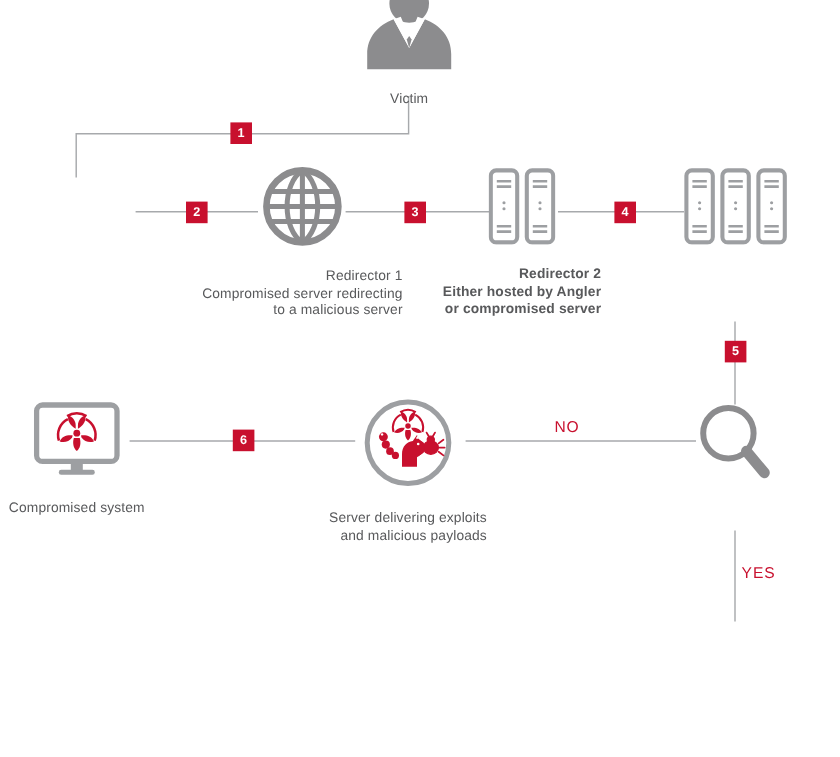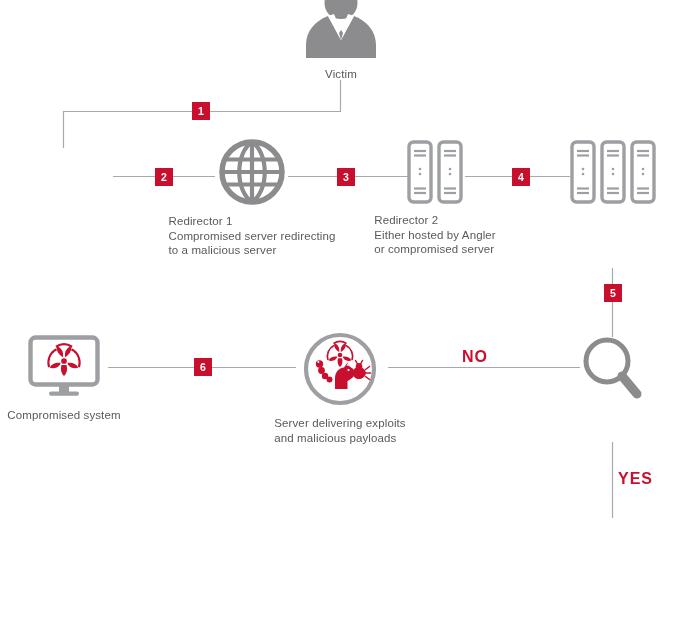--- a/index.html
+++ b/index.html
@@ -42,22 +42,22 @@
     display: flex;
     flex-direction: column;
     align-items: center;
   }
   .node .icon-wrap {
     display: flex;
     align-items: center;
     justify-content: center;
   }
   .node .caption {
-    margin-top: 9px;
-    text-align: left;
+    margin-top: 18px;
+    text-align: right;
     font-size: 11.5px;
     line-height: 14.5px;
     color: #58595b;
     white-space: pre-line;
     letter-spacing: .01em;
   }
 
   
   .badge {
     position: absolute;
@@ -69,22 +69,22 @@
     font-weight: bold;
     line-height: 18px;
     text-align: center;
     letter-spacing: .02em;
   }
 
   
   .branch-label {
     position: absolute;
     color: #c8102e;
-    font-size: 16px;
-    font-weight: bold;
+    font-size: 13px;
+    font-weight: normal;
     letter-spacing: .06em;
   }
 </style>
 </head>
 <body>
 
 <div id="diagram-canvas">
 
   <svg class="lines" viewBox="0 0 700 631" xmlns="http://www.w3.org/2000/svg">
     <g stroke="#a7a9ac" stroke-width="1.2" fill="none">
@@ -139,21 +139,21 @@
           <path d="M33 3 C16 14 16 52 33 63" stroke-width="4.2"></path>
           <path d="M33 3 C50 14 50 52 33 63" stroke-width="4.2"></path>
         </g>
       </svg>
     </div>
     <div class="caption">Redirector 1
 Compromised server redirecting
 to a malicious server</div>
   </div>
 
-  <div class="node" style="left:353px; top:140px; width:164px;">
+  <div class="node" style="left:353px; top:140px; width:164px;font-weight:bold;">
     <div class="icon-wrap">
       <svg width="56" height="64" viewBox="0 0 56 64" xmlns="http://www.w3.org/2000/svg">
         <g>
 
           <rect x="2" y="2" width="22" height="60" rx="4.5" ry="4.5" fill="none" stroke="#9d9fa2" stroke-width="3.4"></rect>
           <line x1="7" y1="11" x2="19" y2="11" stroke="#9d9fa2" stroke-width="2.2"></line>
           <line x1="7" y1="15.5" x2="19" y2="15.5" stroke="#9d9fa2" stroke-width="2.2"></line>
           <circle cx="13" cy="29" r="1.3" fill="#9d9fa2"></circle>
           <circle cx="13" cy="34" r="1.3" fill="#9d9fa2"></circle>
           <line x1="7" y1="48.5" x2="19" y2="48.5" stroke="#9d9fa2" stroke-width="2.2"></line>

